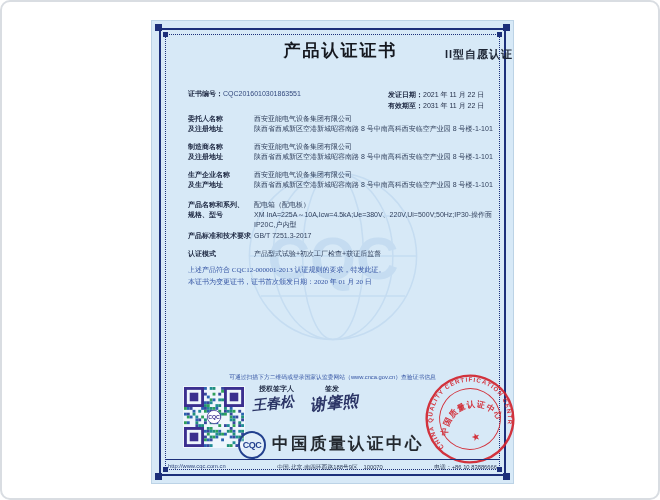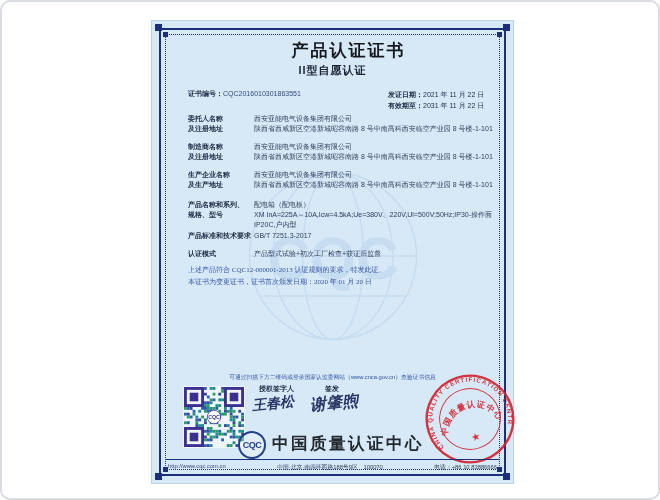--- a/index.html
+++ b/index.html
@@ -11,23 +11,23 @@
   
   .frame-solid { position:absolute; left:7px; top:7px; right:7px; bottom:7px;
                  border:2.5px solid #1c2f7a; pointer-events:none; }
   .frame-dotted { position:absolute; left:13px; top:13px; right:13px; bottom:13px;
                   border:1px dotted #1c2f7a; pointer-events:none; }
   .sq { position:absolute; background:#1c2f7a; }
   .sq-b { width:7px; height:7px; } .sq-s { width:5px; height:5px; }
   
   .watermark { position:absolute; left:86px; top:140px; width:190px; height:190px; opacity:0.30; pointer-events:none; }
   
-  .title { position:absolute; left:16px; top:18px; width:100%; text-align:center;
+  .title { position:absolute; left:8px; top:18px; width:100%; text-align:center;
            font-size:17px; font-weight:bold; color:#15181f; letter-spacing:2px; }
-  .subtitle { position:absolute; left:0; top:42px; width:100%; text-align:center;
+  .subtitle { position:absolute; left:0; top:26px; width:100%; text-align:right;
               font-size:11px; font-weight:bold; color:#1c2433; letter-spacing:1px; }
   .certno-row { position:absolute; left:36px; top:68px; font-size:7px; color:#1f2a44; }
   .lblb { font-weight:bold; color:#1f2a44; }
   .valb { color:#33497d; }
   .dates { position:absolute; left:236px; top:68px; font-size:7px; line-height:11px; color:#1f2a44; white-space:nowrap; }
   .field { position:absolute; left:36px; right:18px; display:flex; font-size:7px; line-height:10px; }
   .flabel { width:66px; font-weight:bold; color:#1f2a44; flex:none; }
   .fvalue { flex:1; color:#33425e; }
   .statement { position:absolute; left:36px; right:24px; top:244px;
                font-family:"Liberation Serif", serif; font-size:7px; line-height:11.5px; color:#3353a3; }

